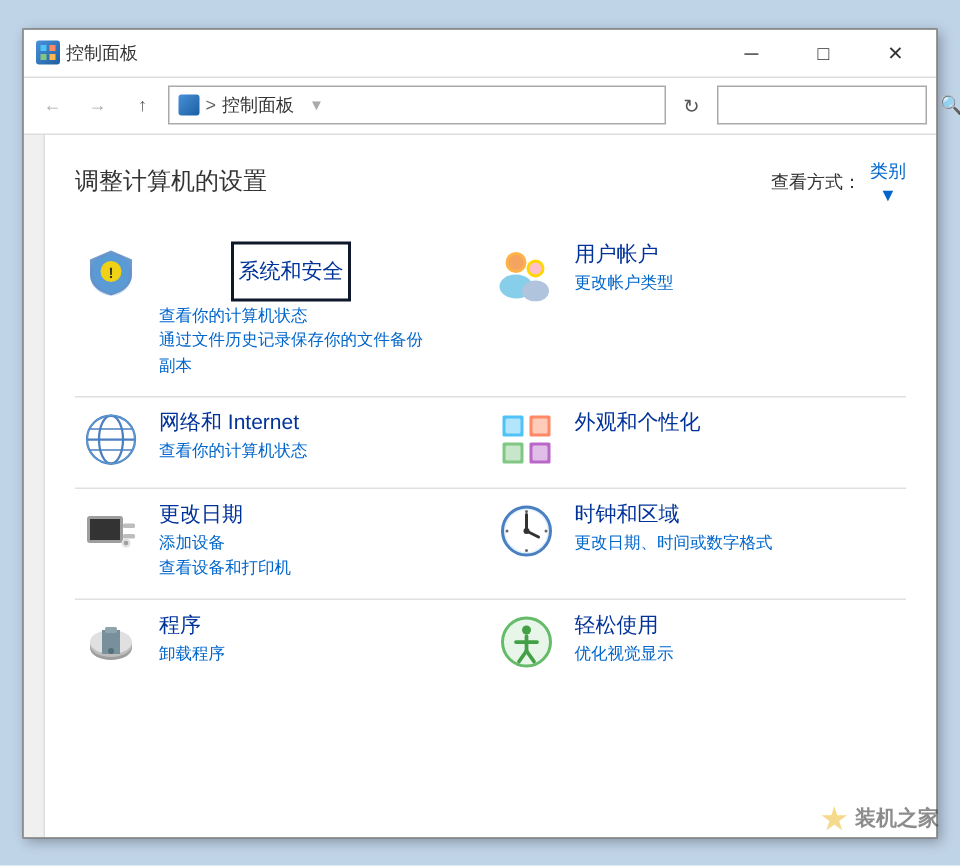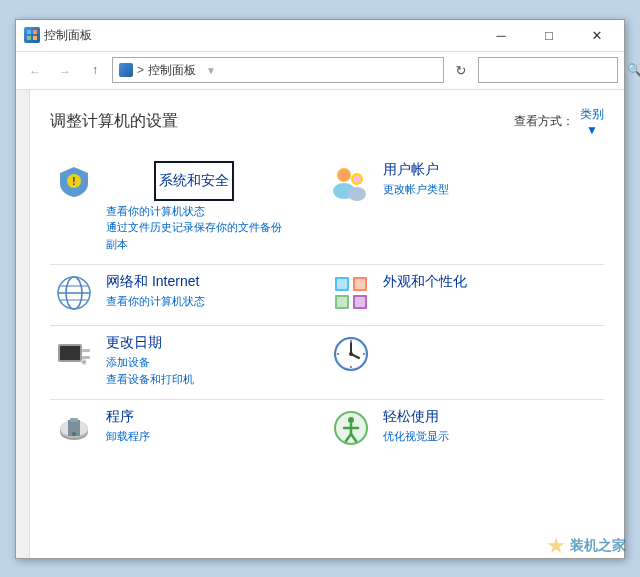--- a/index.html
+++ b/index.html
@@ -271,21 +271,21 @@
       align-items: center;
       gap: 4px;
       opacity: 0.6;
     }
     .watermark-star {
       color: #f0c040;
       font-size: 22px;
     }
     .watermark-text {
       font-size: 14px;
-      color: #0369a1;
+      color: #404040;
       font-weight: bold;
     }
   </style>
 </head>
 <body>
 
 <div class="window">
 
   <div class="title-bar">
     <div class="title-bar-left">
@@ -447,20 +447,26 @@
               <circle cx="20" cy="20" r="14" fill="white"></circle>
               <line x1="20" y1="20" x2="20" y2="9" stroke="#333" stroke-width="2" stroke-linecap="round"></line>
               <line x1="20" y1="20" x2="28" y2="24" stroke="#333" stroke-width="2" stroke-linecap="round"></line>
               <circle cx="20" cy="20" r="2" fill="#333"></circle>
               <circle cx="20" cy="7" r="1" fill="#666"></circle>
               <circle cx="20" cy="33" r="1" fill="#666"></circle>
               <circle cx="7" cy="20" r="1" fill="#666"></circle>
               <circle cx="33" cy="20" r="1" fill="#666"></circle>
             </svg>
           </div>
+          <div class="cp-item-content">
+            <div class="cp-item-title">时钟和区域</div>
+            <div class="cp-item-sub">
+              <a>更改日期、时间或数字格式</a>
+            </div>
+          </div>
         </div>
 
         <div class="divider-h"></div>
 
         <div class="cp-item">
           <div class="cp-icon icon-program">
             <svg viewBox="0 0 40 40" xmlns="http://www.w3.org/2000/svg">
               <ellipse cx="20" cy="24" rx="14" ry="8" fill="#9e9e9e"></ellipse>
               <ellipse cx="20" cy="22" rx="14" ry="8" fill="#bdbdbd"></ellipse>
               <ellipse cx="20" cy="20" rx="14" ry="8" fill="#e0e0e0"></ellipse>

